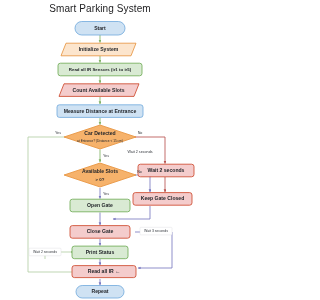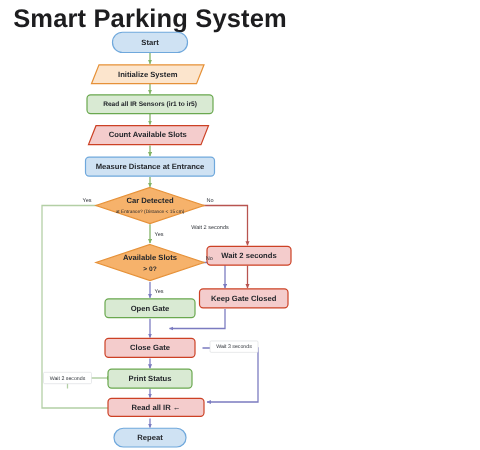--- a/index.html
+++ b/index.html
@@ -19,22 +19,22 @@
     left: 0; top: 0;
     width: 200px;
     height: 300px;
   }
   .title {
     position: absolute;
     left: 0;
     top: 3px;
     width: 200px;
     text-align: center;
-    font-size: 17px;
-    font-weight: bold;
+    font-size: 10px;
+    font-weight: normal;
     color: #1d1d1f;
     letter-spacing: 0.1px;
   }
   svg { display: block; }
   .node-label {
     font-family: "Liberation Sans", sans-serif;
     font-size: 5.1px;
     font-weight: bold;
     fill: #23262b;
     text-anchor: middle;

